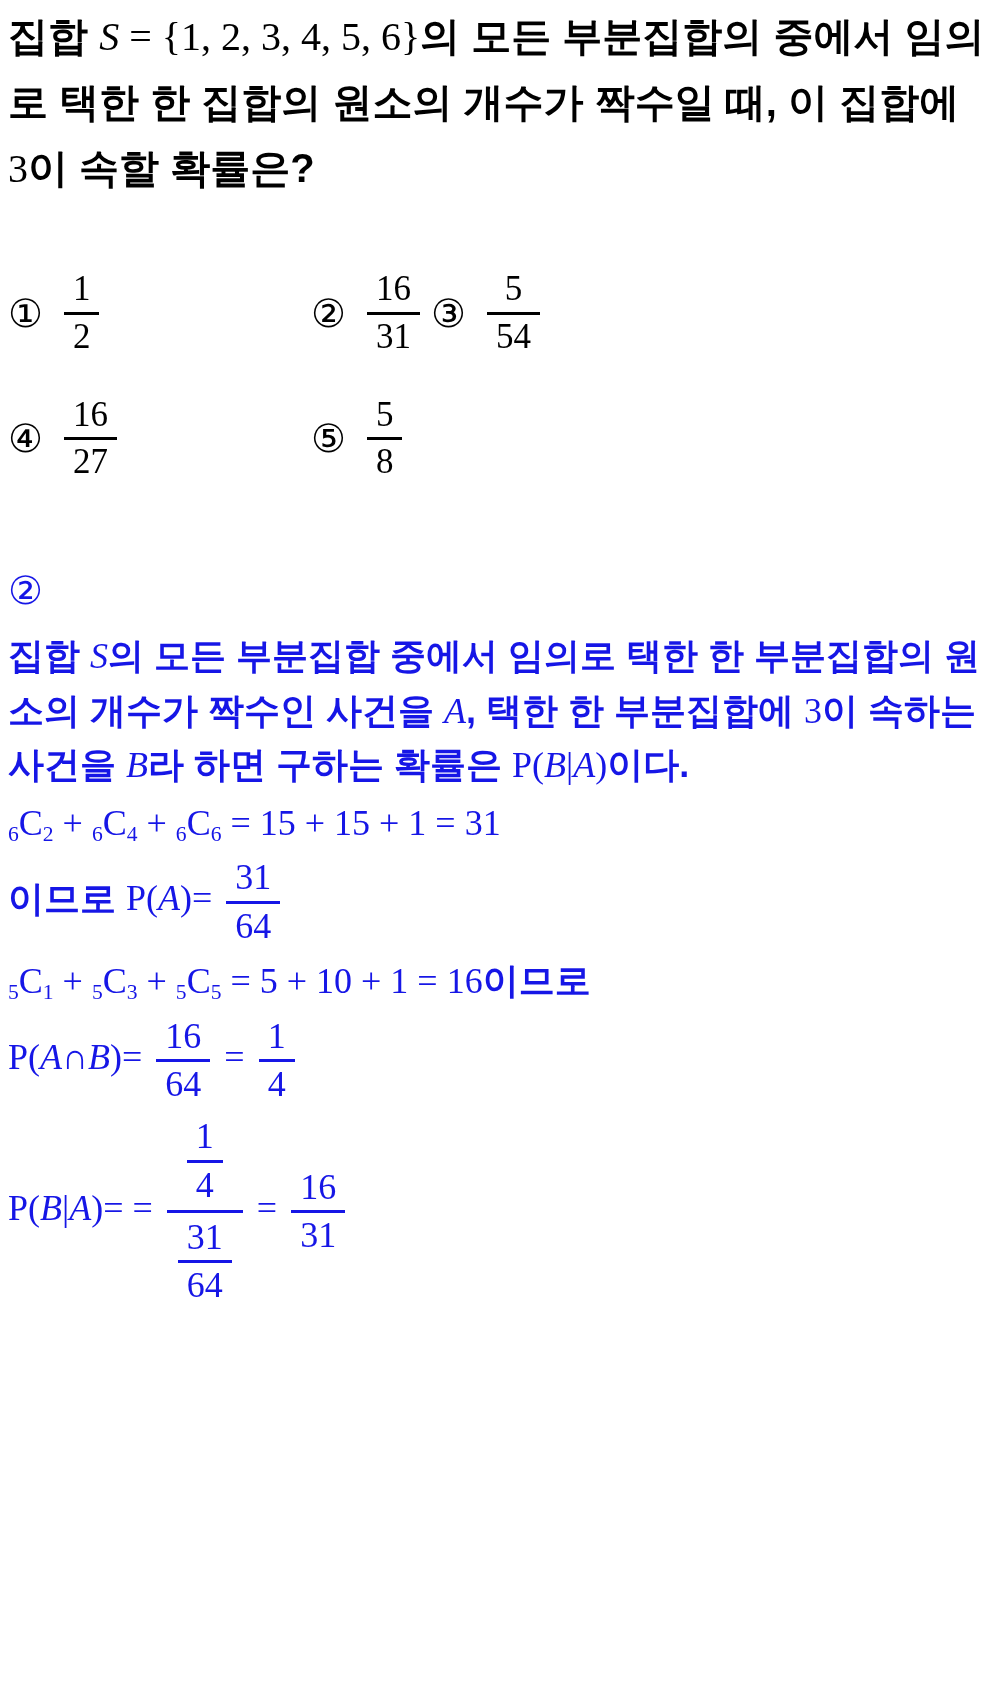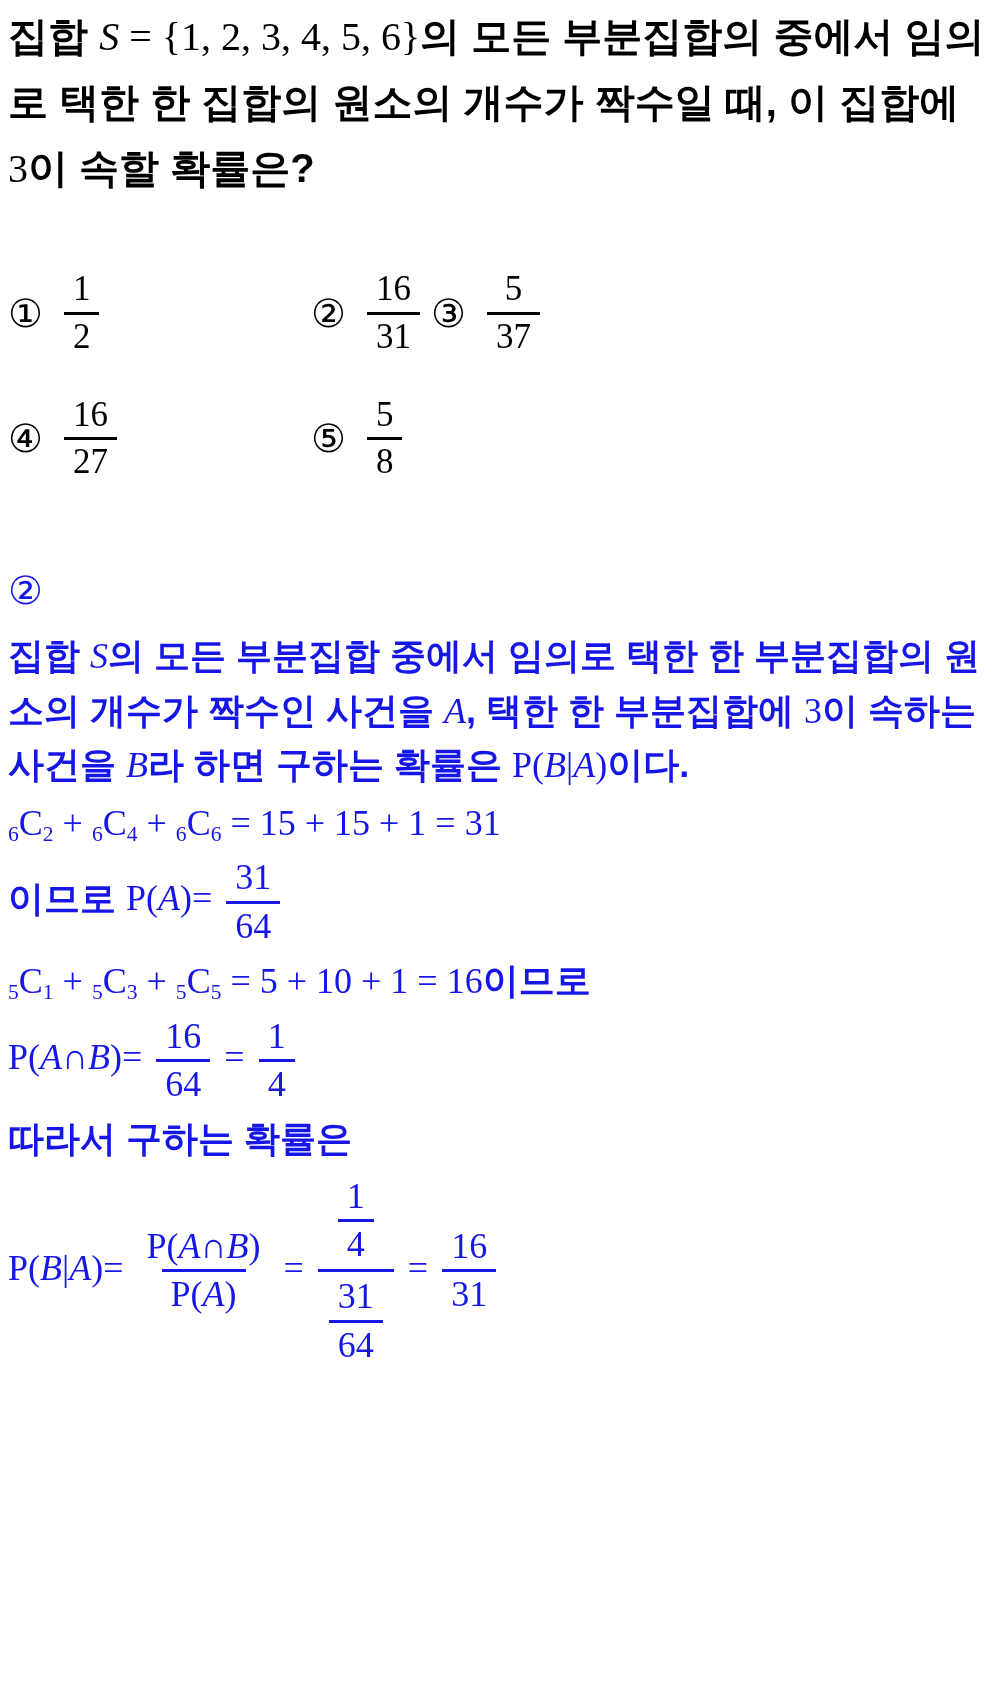--- a/index.html
+++ b/index.html
@@ -60,21 +60,21 @@
           <span class="marker">②</span>
           <span class="frac">
             <span class="fnum">16</span>
             <span class="fden">31</span>
           </span>
         </div>
         <div class="choice">
           <span class="marker">③</span>
           <span class="frac">
             <span class="fnum">5</span>
-            <span class="fden">37</span>
+            <span class="fden">54</span>
           </span>
         </div>
       </div>
     </div>
     <div class="choice-row">
       <div class="cell-left">
         <div class="choice">
           <span class="marker">④</span>
           <span class="frac">
             <span class="fnum">16</span>
@@ -103,25 +103,21 @@
           <span class="fden"><span class="seg-rm">64</span></span>
         </span></p>
     <p class="sol-line"><span class="seg-sub">5</span><span class="seg-rm">C</span><span class="seg-sub">1</span><span class="seg-rm"> + </span><span class="seg-sub">5</span><span class="seg-rm">C</span><span class="seg-sub">3</span><span class="seg-rm"> + </span><span class="seg-sub">5</span><span class="seg-rm">C</span><span class="seg-sub">5</span><span class="seg-rm"> = 5 + 10 + 1 = 16</span><span class="seg-kr">이므로</span></p>
     <p class="sol-line"><span class="seg-rm">P(</span><span class="seg-it">A</span><span class="seg-rm">∩</span><span class="seg-it">B</span><span class="seg-rm">)= </span><span class="frac">
           <span class="fnum"><span class="seg-rm">16</span></span>
           <span class="fden"><span class="seg-rm">64</span></span>
         </span><span class="seg-rm"> = </span><span class="frac">
           <span class="fnum"><span class="seg-rm">1</span></span>
           <span class="fden"><span class="seg-rm">4</span></span>
         </span></p>
-    <p class="sol-line"><span class="seg-kr">따라서 구하는 확률은</span></p>
-    <p class="sol-line"><span class="seg-rm">P(</span><span class="seg-it">B</span><span class="seg-rm">|</span><span class="seg-it">A</span><span class="seg-rm">)= </span><span class="frac">
-          <span class="fnum"><span class="seg-rm">P(</span><span class="seg-it">A</span><span class="seg-rm">∩</span><span class="seg-it">B</span><span class="seg-rm">)</span></span>
-          <span class="fden"><span class="seg-rm">P(</span><span class="seg-it">A</span><span class="seg-rm">)</span></span>
-        </span><span class="seg-rm"> = </span><span class="frac">
+    <p class="sol-line"><span class="seg-rm">P(</span><span class="seg-it">B</span><span class="seg-rm">|</span><span class="seg-it">A</span><span class="seg-rm">)= </span><span class="seg-rm"> = </span><span class="frac">
           <span class="fnum"><span class="frac">
               <span class="fnum"><span class="seg-rm">1</span></span>
               <span class="fden"><span class="seg-rm">4</span></span>
             </span></span>
           <span class="fden"><span class="frac">
               <span class="fnum"><span class="seg-rm">31</span></span>
               <span class="fden"><span class="seg-rm">64</span></span>
             </span></span>
         </span><span class="seg-rm"> = </span><span class="frac">
           <span class="fnum"><span class="seg-rm">16</span></span>

